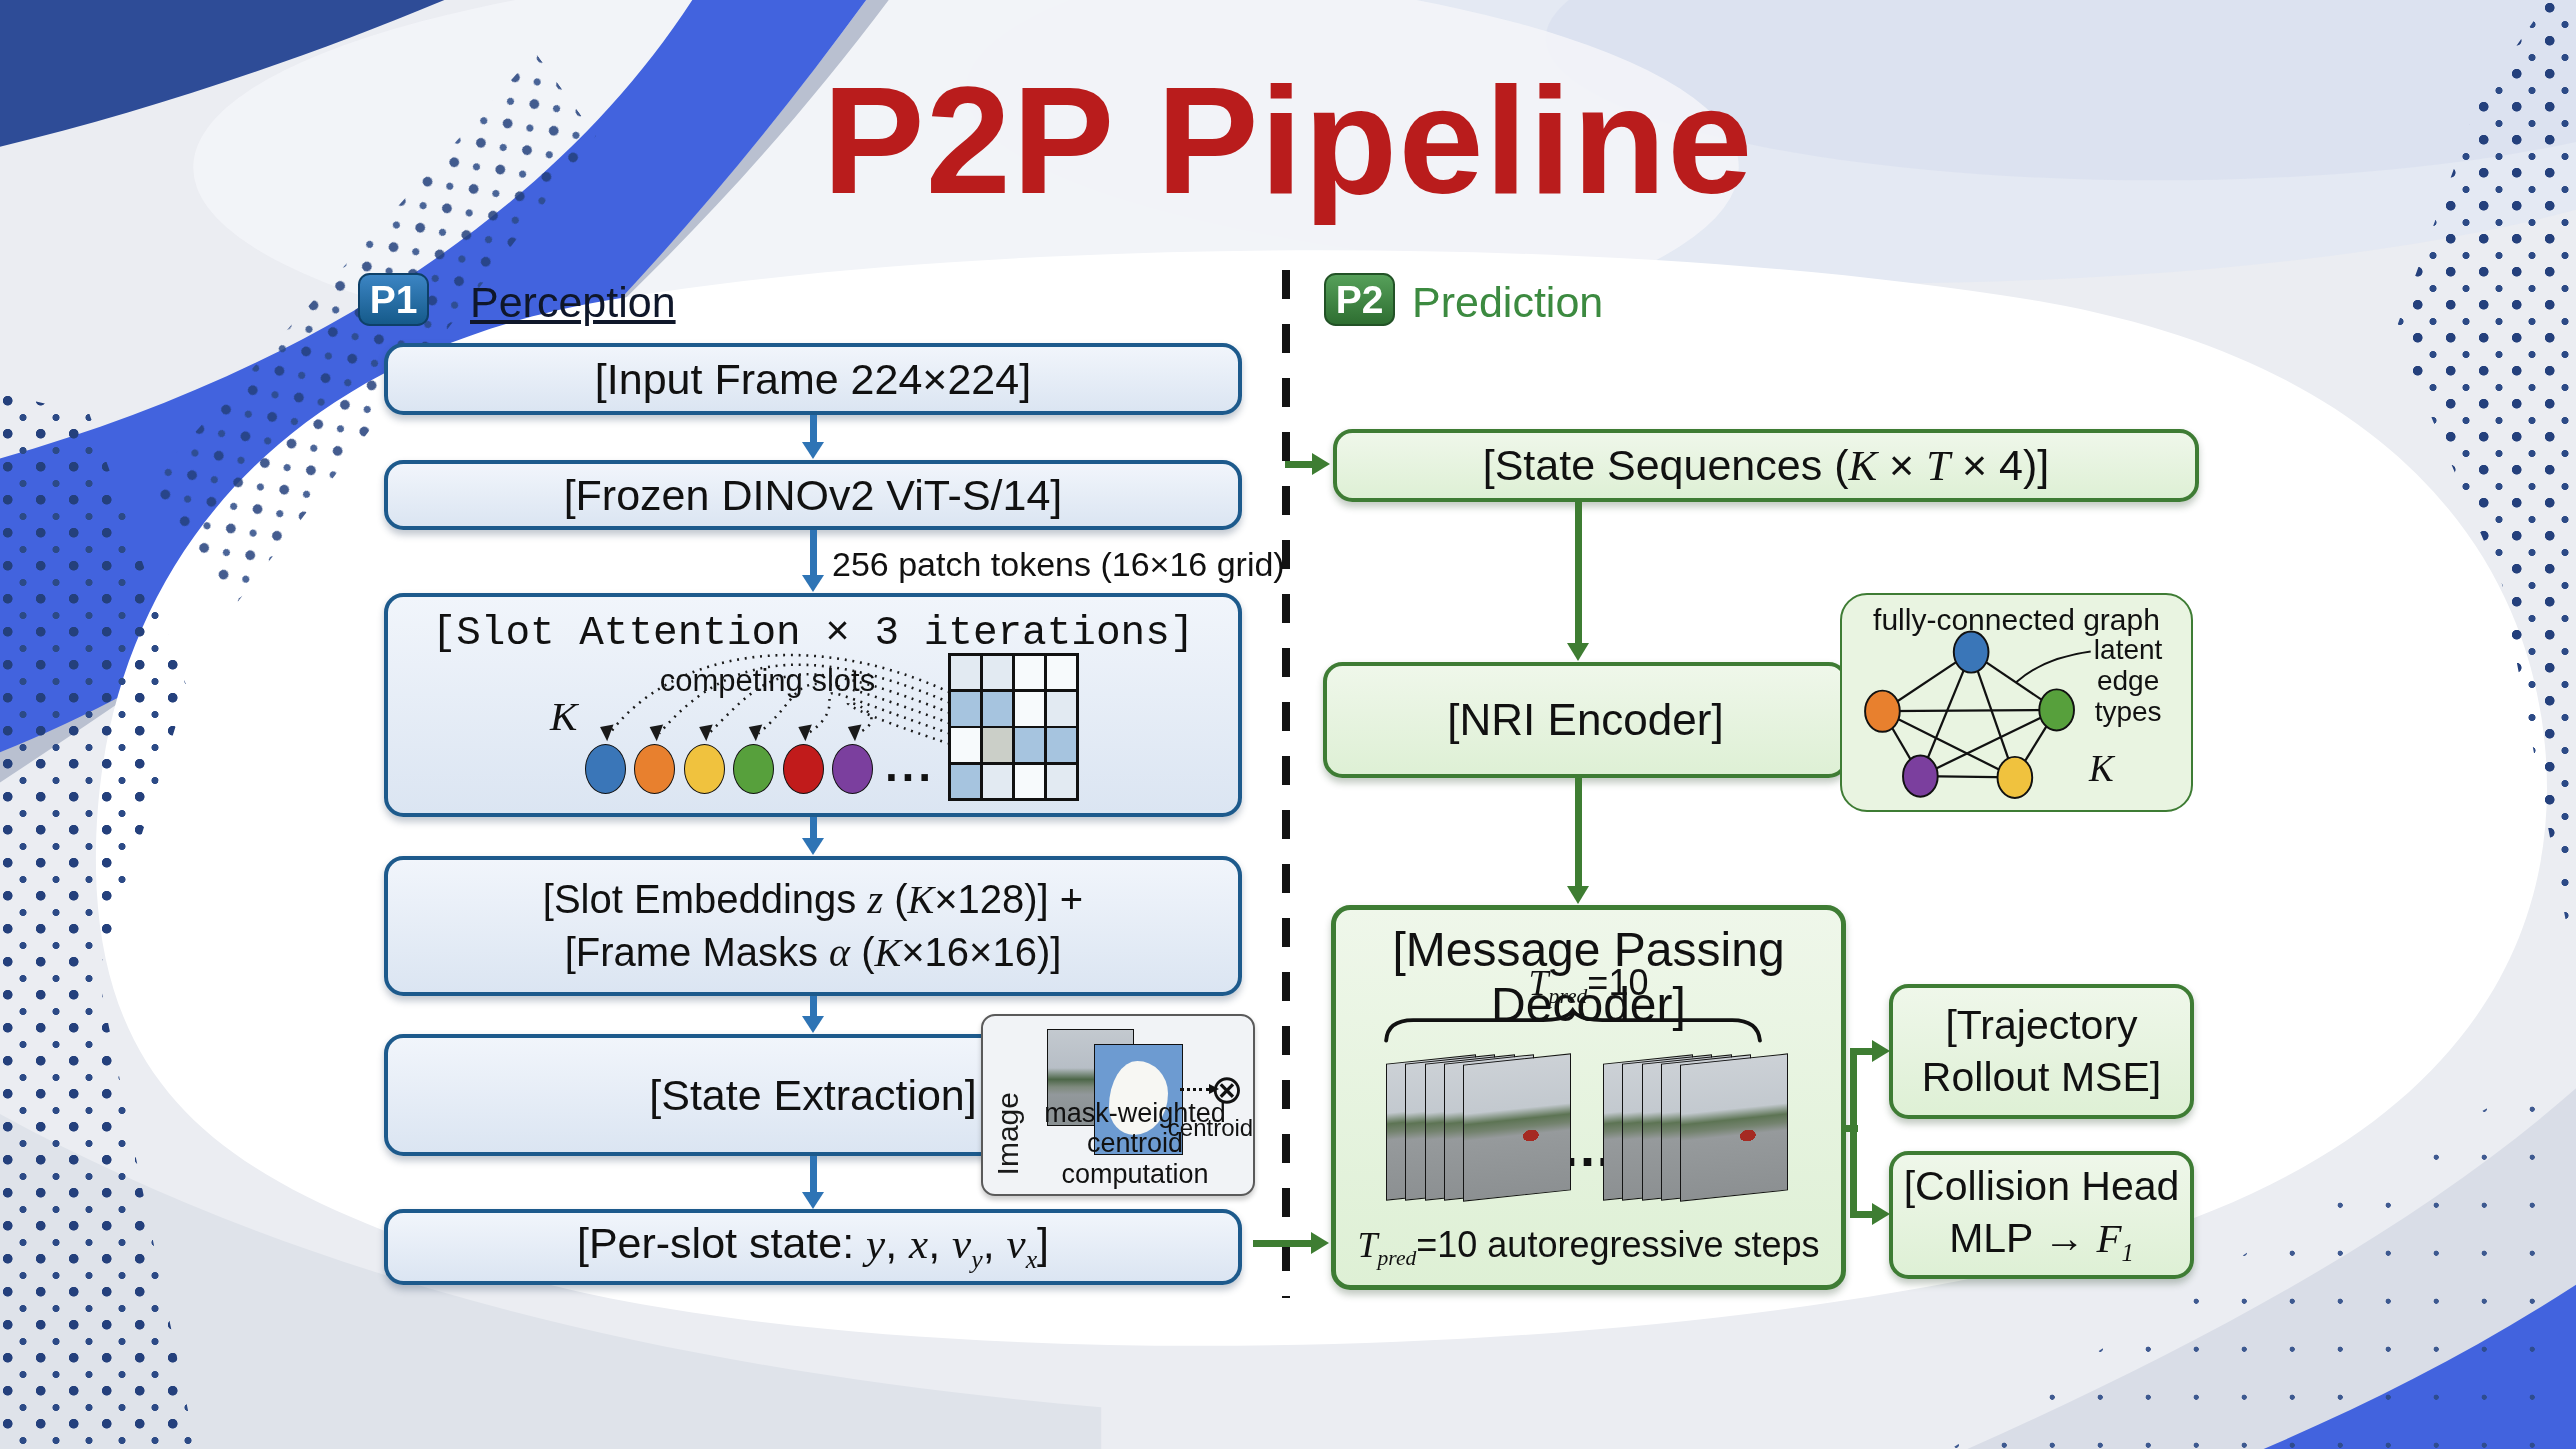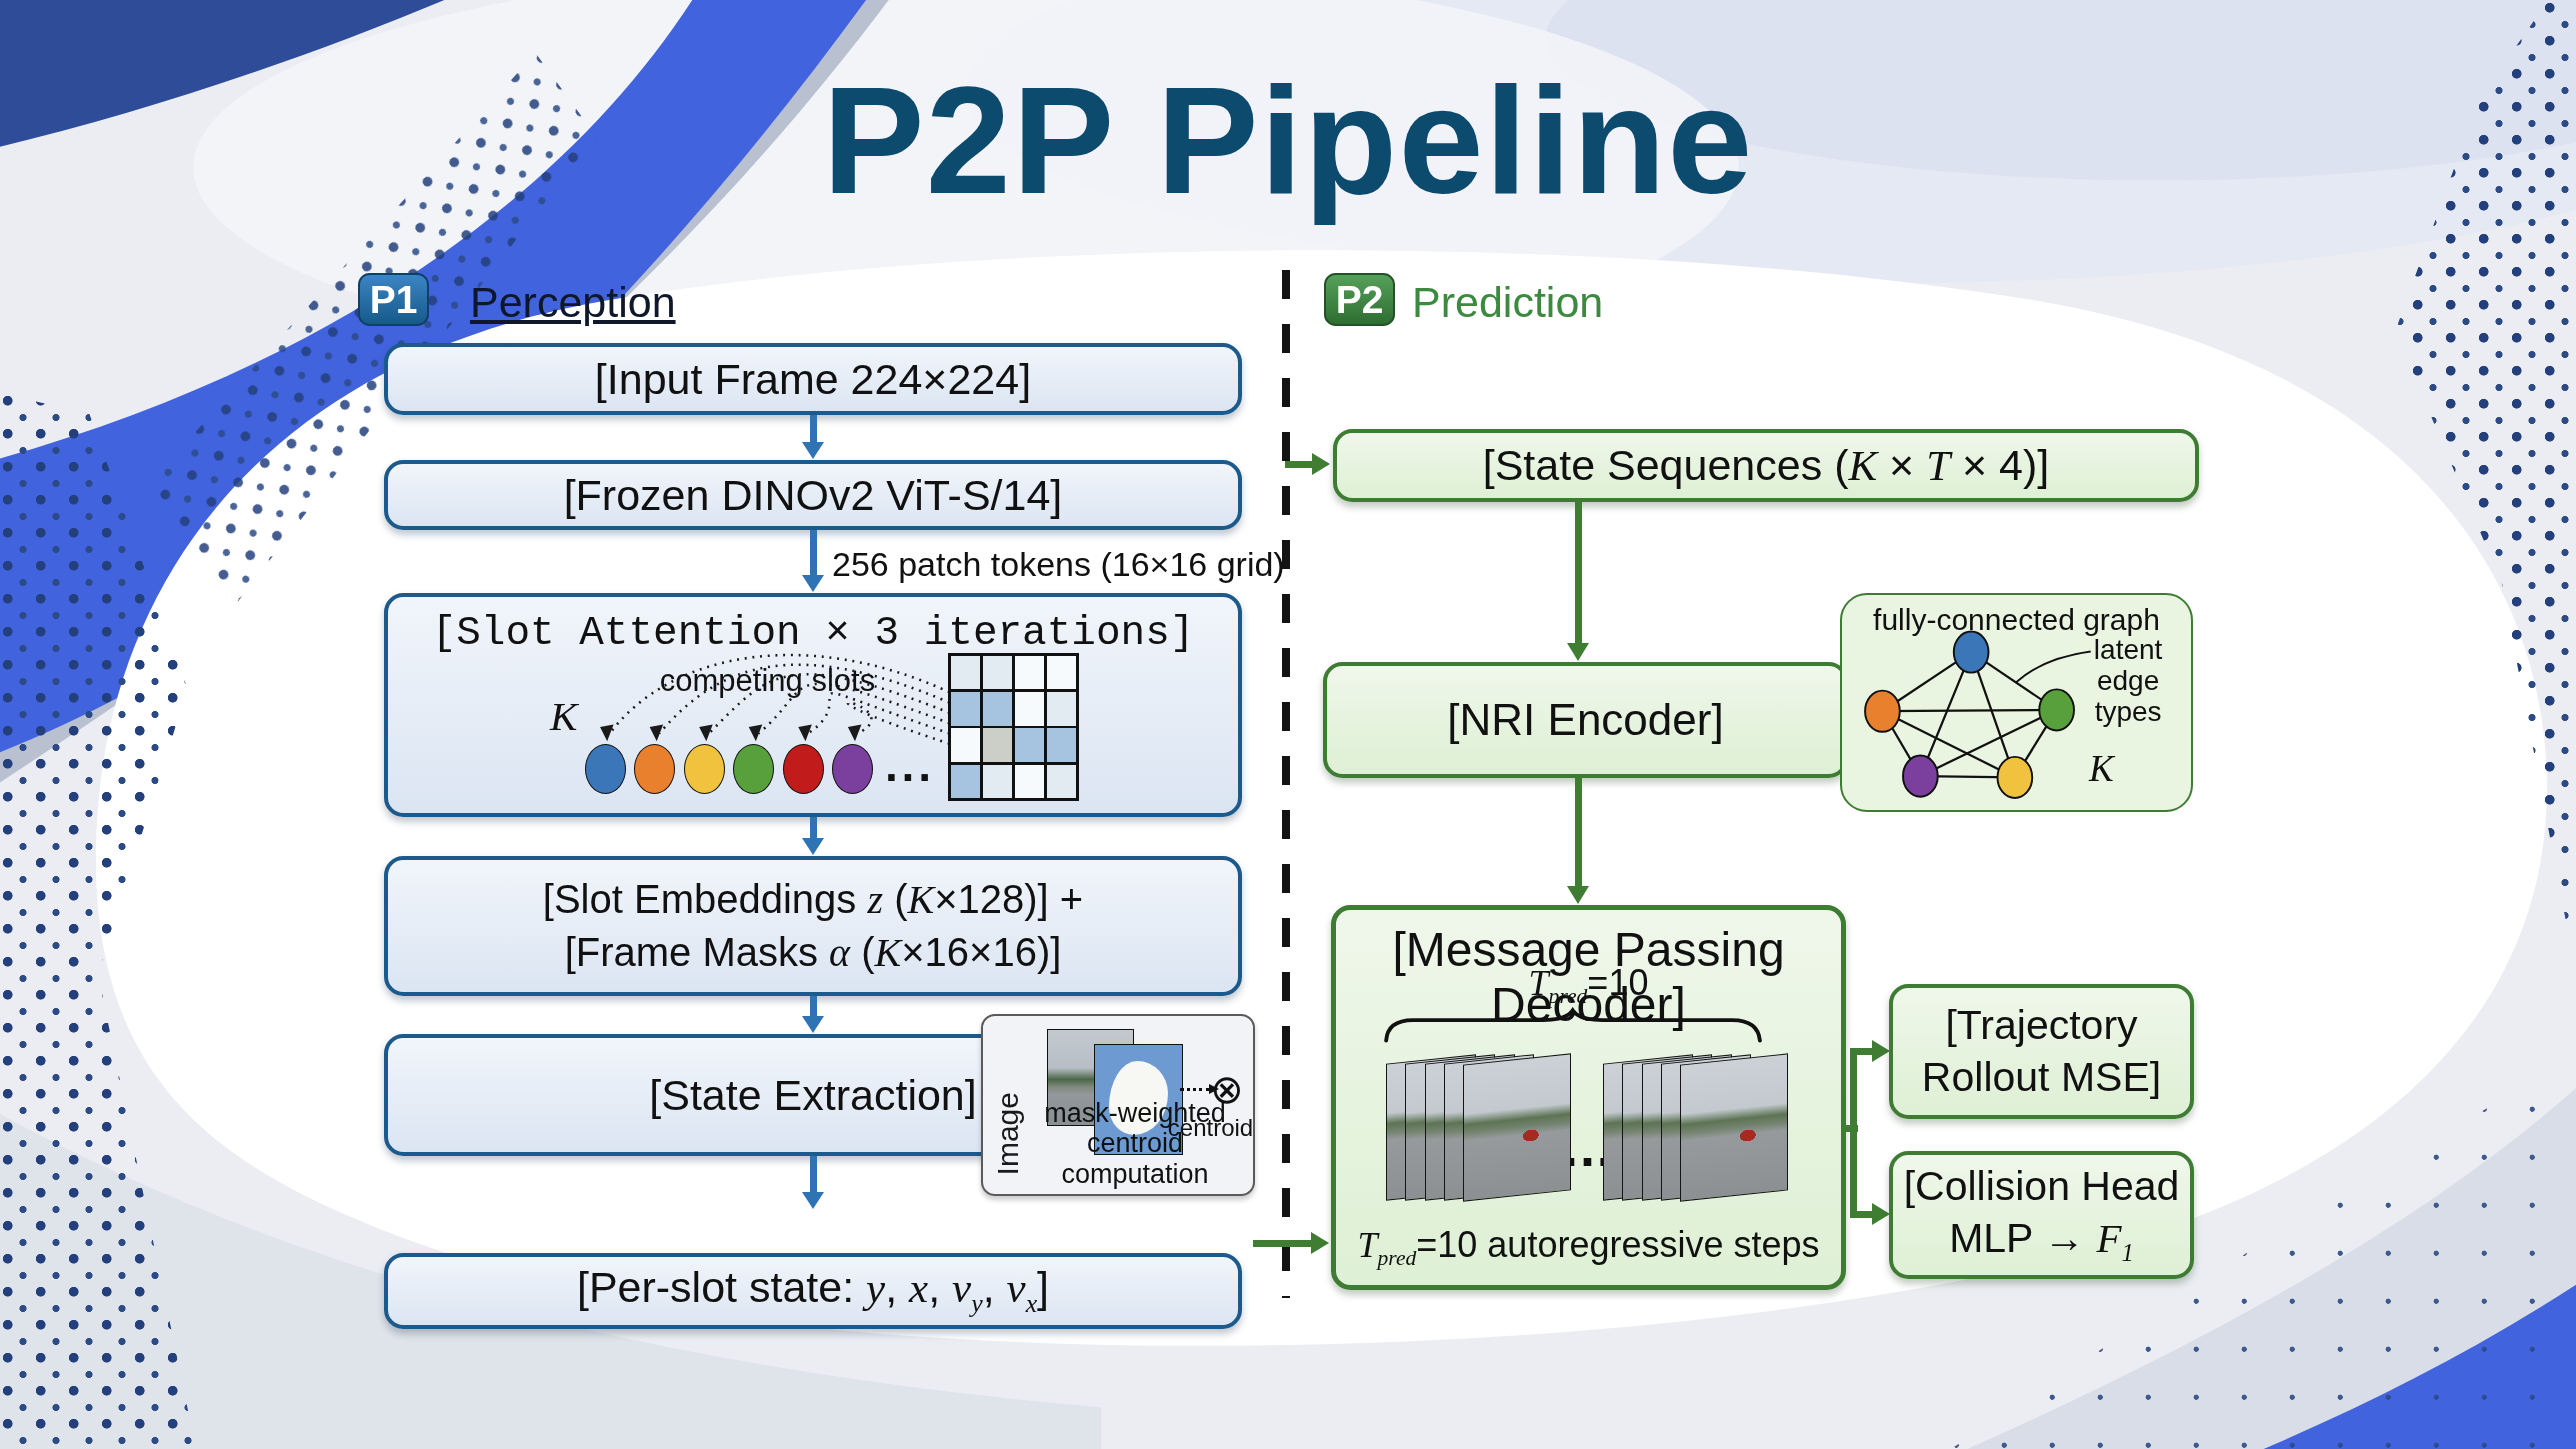--- a/index.html
+++ b/index.html
@@ -16,21 +16,21 @@
       clip-path:polygon(88% 0,100% 0,100% 97%,68% 58%,22% 33%,58% 10%);}
   #dots-left{left:0;top:393px;width:213px;height:1056px;
       clip-path:polygon(0 0,42% 2%,88% 28%,46% 55%,92% 100%,0 100%);}
   #dots-tl{left:77px;top:386px;width:567px;height:270px;transform:rotate(-36deg);
       transform-origin:left top;opacity:.85;clip-path:polygon(0 45%,100% 0,100% 38%,0 100%);}
   #dots-br{left:1951px;top:1056px;width:625px;height:393px;
       background-image:radial-gradient(circle at 5.2px 5.2px,#2c4a86 2.3px,transparent 2.9px);
       background-size:48px 48px;clip-path:polygon(100% 0,100% 100%,0 100%,55% 42%);opacity:.9;}
   
   .title{left:0;top:52px;width:100%;text-align:center;font-size:153px;font-weight:bold;
-         color:#0c4a6e;letter-spacing:1.3px;z-index:3;}
+         color:#b91c1c;letter-spacing:1.3px;z-index:3;}
   
   .badge{width:71px;height:53px;border-radius:11.6px;color:#fff;font-size:39px;font-weight:bold;
          display:flex;align-items:center;justify-content:center;z-index:4;box-sizing:border-box;}
   .badge-p1{left:358px;top:273px;background:linear-gradient(180deg,#3c85c4,#155a8a);border:2.6px solid #0e4068;}
   .badge-p2{left:1324px;top:273px;background:linear-gradient(180deg,#56a05a,#2e6e31);border:2.6px solid #225226;}
   .seclabel{font-size:43px;z-index:4;top:278px;}
   .lab-per{left:470px;color:#0f172a;text-decoration:underline;}
   .lab-pre{left:1412px;color:#3c8a40;}
   
   .bbox{left:384px;width:858px;box-sizing:border-box;z-index:4;
@@ -39,21 +39,21 @@
         display:flex;align-items:center;justify-content:center;text-align:center;font-size:43px;}
   .gbox{box-sizing:border-box;z-index:4;
         background:linear-gradient(180deg,#eff7ea 0%,#def0d5 100%);
         border:4.5px solid #3e7c34;border-radius:19.3px;box-shadow:0 4.5px 7.7px rgba(40,70,40,.28);
         display:flex;align-items:center;justify-content:center;text-align:center;font-size:43px;}
   #box-input{top:343px;height:72px;}
   #box-dino{top:460px;height:70px;}
   #box-slot{top:593px;height:224px;display:block;}
   #box-embed{top:856px;height:140px;flex-direction:column;font-size:40px;line-height:1.3;}
   #box-state{top:1034px;height:122px;}
-  #box-perslot{top:1209px;height:76px;margin-top:44px;}
+  #box-perslot{top:1209px;height:76px;}
   #box-seq{left:1333px;top:429px;width:866px;height:73px;}
   #box-nri{left:1323px;top:662px;width:525px;height:116px;font-size:44px;}
   #box-decoder{left:1331px;top:905px;width:515px;height:385px;display:block;border-width:5.8px;}
   #box-traj{left:1889px;top:984px;width:305px;height:135px;flex-direction:column;font-size:41px;line-height:1.25;}
   #box-coll{left:1889px;top:1151px;width:305px;height:128px;flex-direction:column;font-size:41px;line-height:1.25;}
   
   .va{left:810px;width:7px;background:#2e74b5;z-index:4;}
   .va::after{content:"";position:absolute;left:-8.4px;bottom:-16px;border-left:11.6px solid transparent;
              border-right:11.6px solid transparent;border-top:17.4px solid #2e74b5;}
   .vag{left:1575px;width:7px;background:#3e7d32;z-index:4;}

